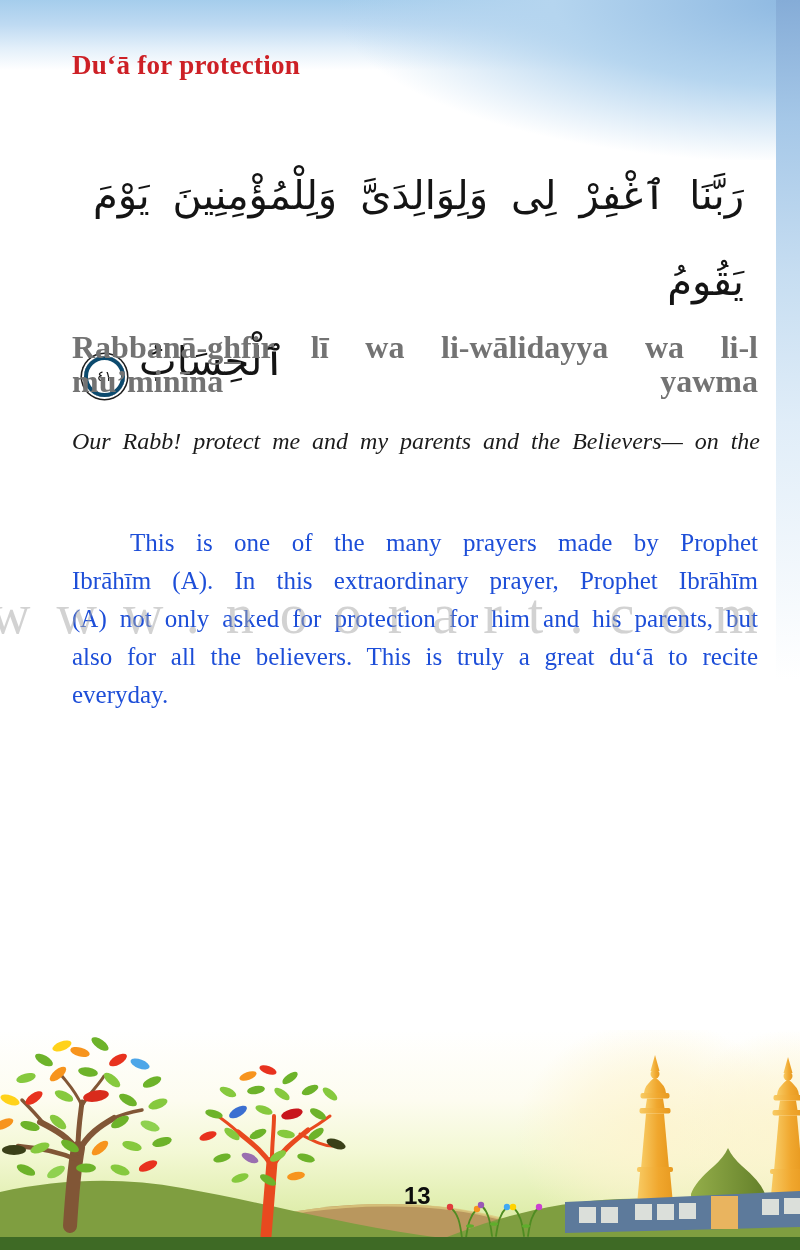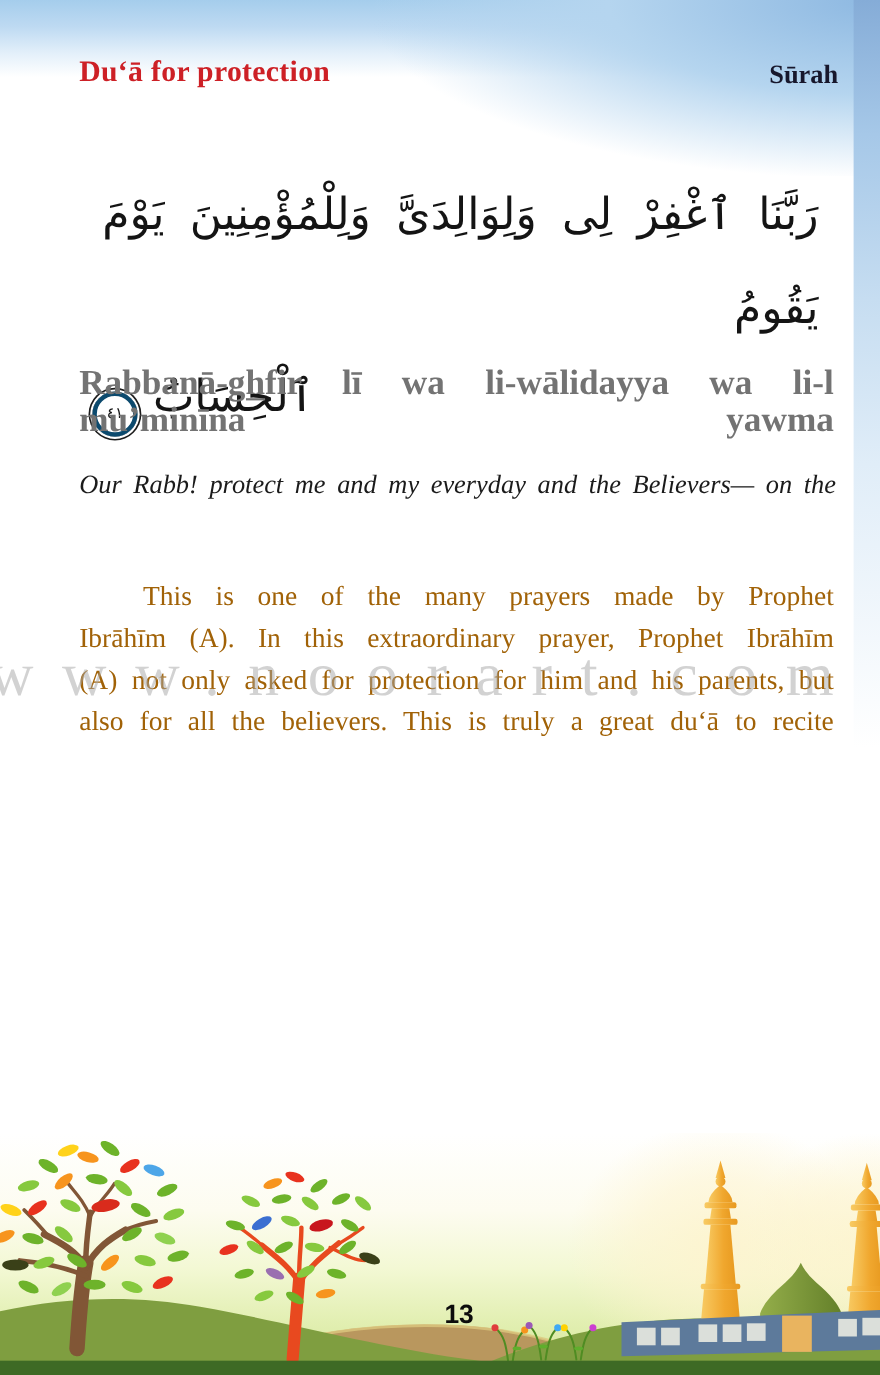--- a/index.html
+++ b/index.html
@@ -53,21 +53,21 @@
   .u-mark { text-decoration:underline; text-decoration-thickness:2px; text-underline-offset:4px; }
 
   .translation {
     position:absolute; left:72px; right:40px; top:424px;
     font-style:italic; font-size:24px; line-height:35px; color:#1b1b1b;
   }
   .translation .jl { text-align:justify; text-align-last:justify; }
 
   .bodytext {
     position:absolute; left:72px; right:42px; top:524px;
-    font-size:25px; line-height:38px; color:#a16207;
+    font-size:25px; line-height:38px; color:#1d4ed8;
   }
   .bodytext .jline { text-align:justify; text-align-last:justify; }
   .bodytext .first { text-indent:58px; }
 
   .watermark {
     position:absolute; left:-10px; top:582px; width:830px;
     font-size:56px; letter-spacing:26px; white-space:nowrap;
     color:rgba(165,165,165,0.5); z-index:6;
     font-family:"Liberation Serif", serif;
   }
@@ -86,41 +86,41 @@
 
 <div class="page">
 
   <div class="sky-top"></div>
   <div class="sky-corner"></div>
   <div class="sky-right"></div>
 
   <div class="title">Du‘ā for protection</div>
 
   <div class="surah">
-    <div>Sūrah</div>
   </div>
 
   <div class="arabic">
     <div class="l1">رَبَّنَا ٱغْفِرْ لِى وَلِوَالِدَىَّ وَلِلْمُؤْمِنِينَ يَوْمَ يَقُومُ</div>
     <div class="l2"><span>ٱلْحِسَابُ</span><span class="ayah">٤١</span></div>
   </div>
 
   <div class="translit">
     <div class="jl"><span>Rabbanā-</span><span class="u-mark">gh</span><span>fir lī wa li-wālidayya wa li-l mu’minīna yawma</span></div>
   </div>
 
   <div class="translation">
-    <div class="jl">Our Rabb! protect me and my everyday and the Believers— on the</div>
+    <div class="jl">Our Rabb! protect me and my parents and the Believers— on the</div>
   </div>
 
   <div class="bodytext">
     <div class="jline first">This is one of the many prayers made by Prophet</div>
     <div class="jline">Ibrāhīm (A). In this extraordinary prayer, Prophet Ibrāhīm</div>
     <div class="jline">(A) not only asked for protection for him and his parents, but</div>
     <div class="jline">also for all the believers. This is truly a great du‘ā to recite</div>
+    <div>everyday.</div>
   </div>
 
   <div class="watermark">www.noorart.com</div>
 
   <div class="illus">
     <svg width="800" height="220" viewBox="0 0 800 220" xmlns="http://www.w3.org/2000/svg">
       <defs>
         <linearGradient id="skyIl" x1="0" y1="0" x2="0" y2="1">
           <stop offset="0" stop-color="#ffffff"></stop>
           <stop offset="0.32" stop-color="#fdfcf0"></stop>

